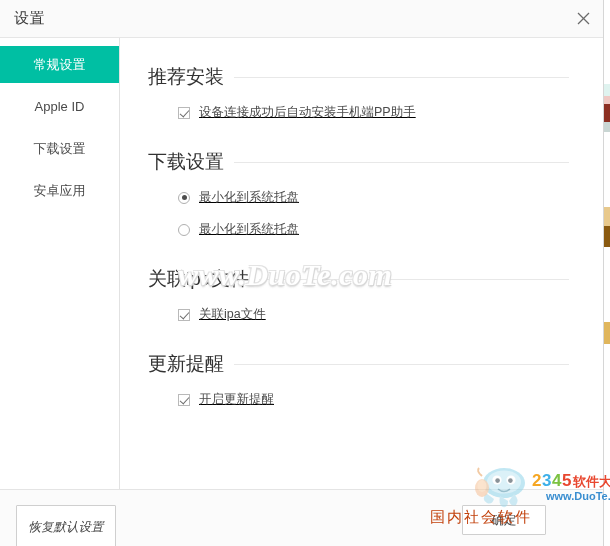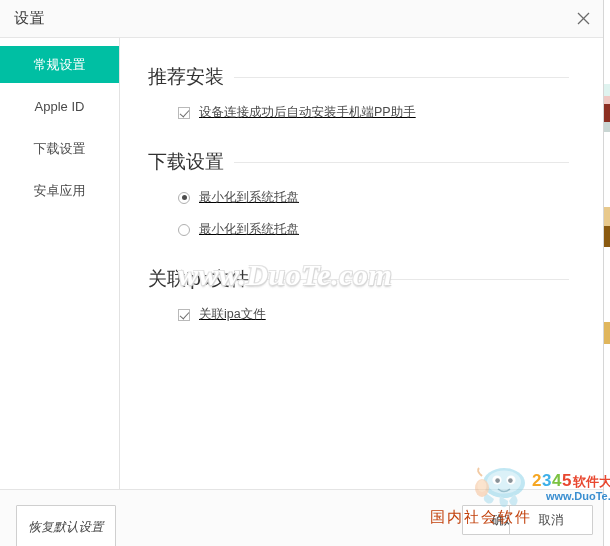--- a/index.html
+++ b/index.html
@@ -323,28 +323,37 @@
         <div class="section-head">
           <div class="section-title">关联ipa文件</div>
           <div class="section-rule"></div>
         </div>
         <div class="opt-row">
           <span class="cbox checked"></span>
           <span class="opt-label">关联ipa文件</span>
         </div>
       </div>
 
+      <div class="section">
+        <div class="section-head">
+          <div class="section-title">更新提醒</div>
+          <div class="section-rule"></div>
+        </div>
+        <div class="opt-row">
+          <span class="cbox checked"></span>
+          <span class="opt-label">开启更新提醒</span>
+        </div>
+      </div>
 
     </div>
   </div>
 
   <div class="footer">
     <button class="btn btn-reset">恢复默认设置</button>
     <button class="btn btn-ok">确定</button>
-    <button class="btn btn-cancel">取消</button>
   </div>
 
 </div>
 
 <div class="wm-text-faint">国内社会软件</div>
 <div class="wm-duote">www.DuoTe.com</div>
 
 <div class="wm-logo">
   <svg width="136" height="48" viewBox="0 0 136 48">
 

